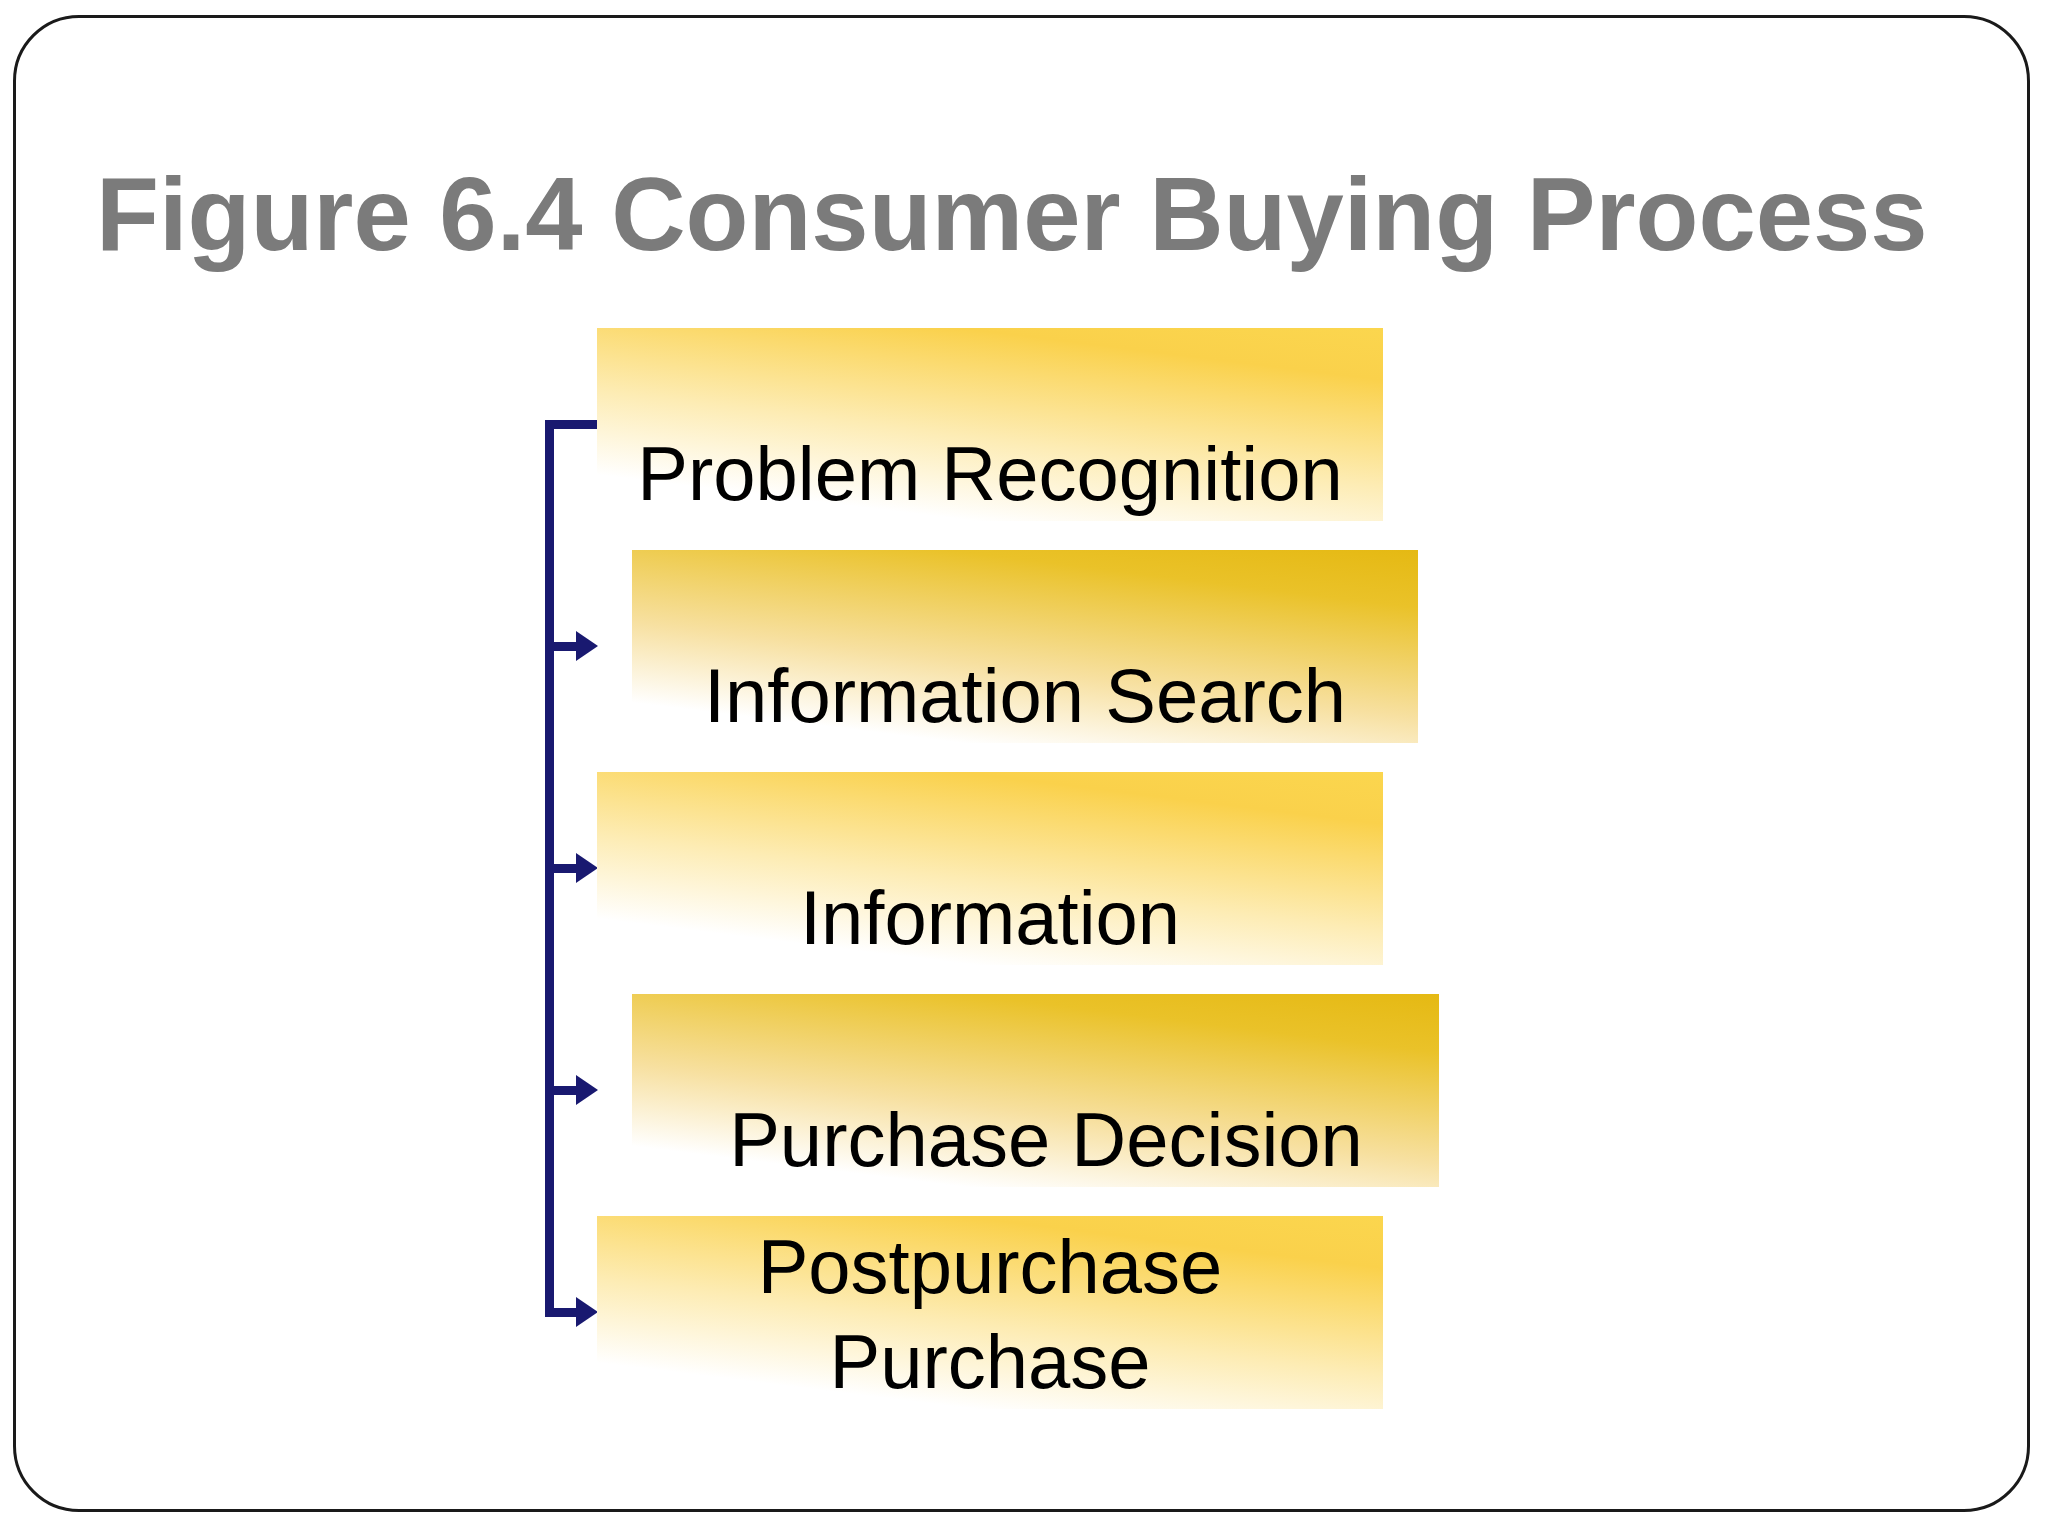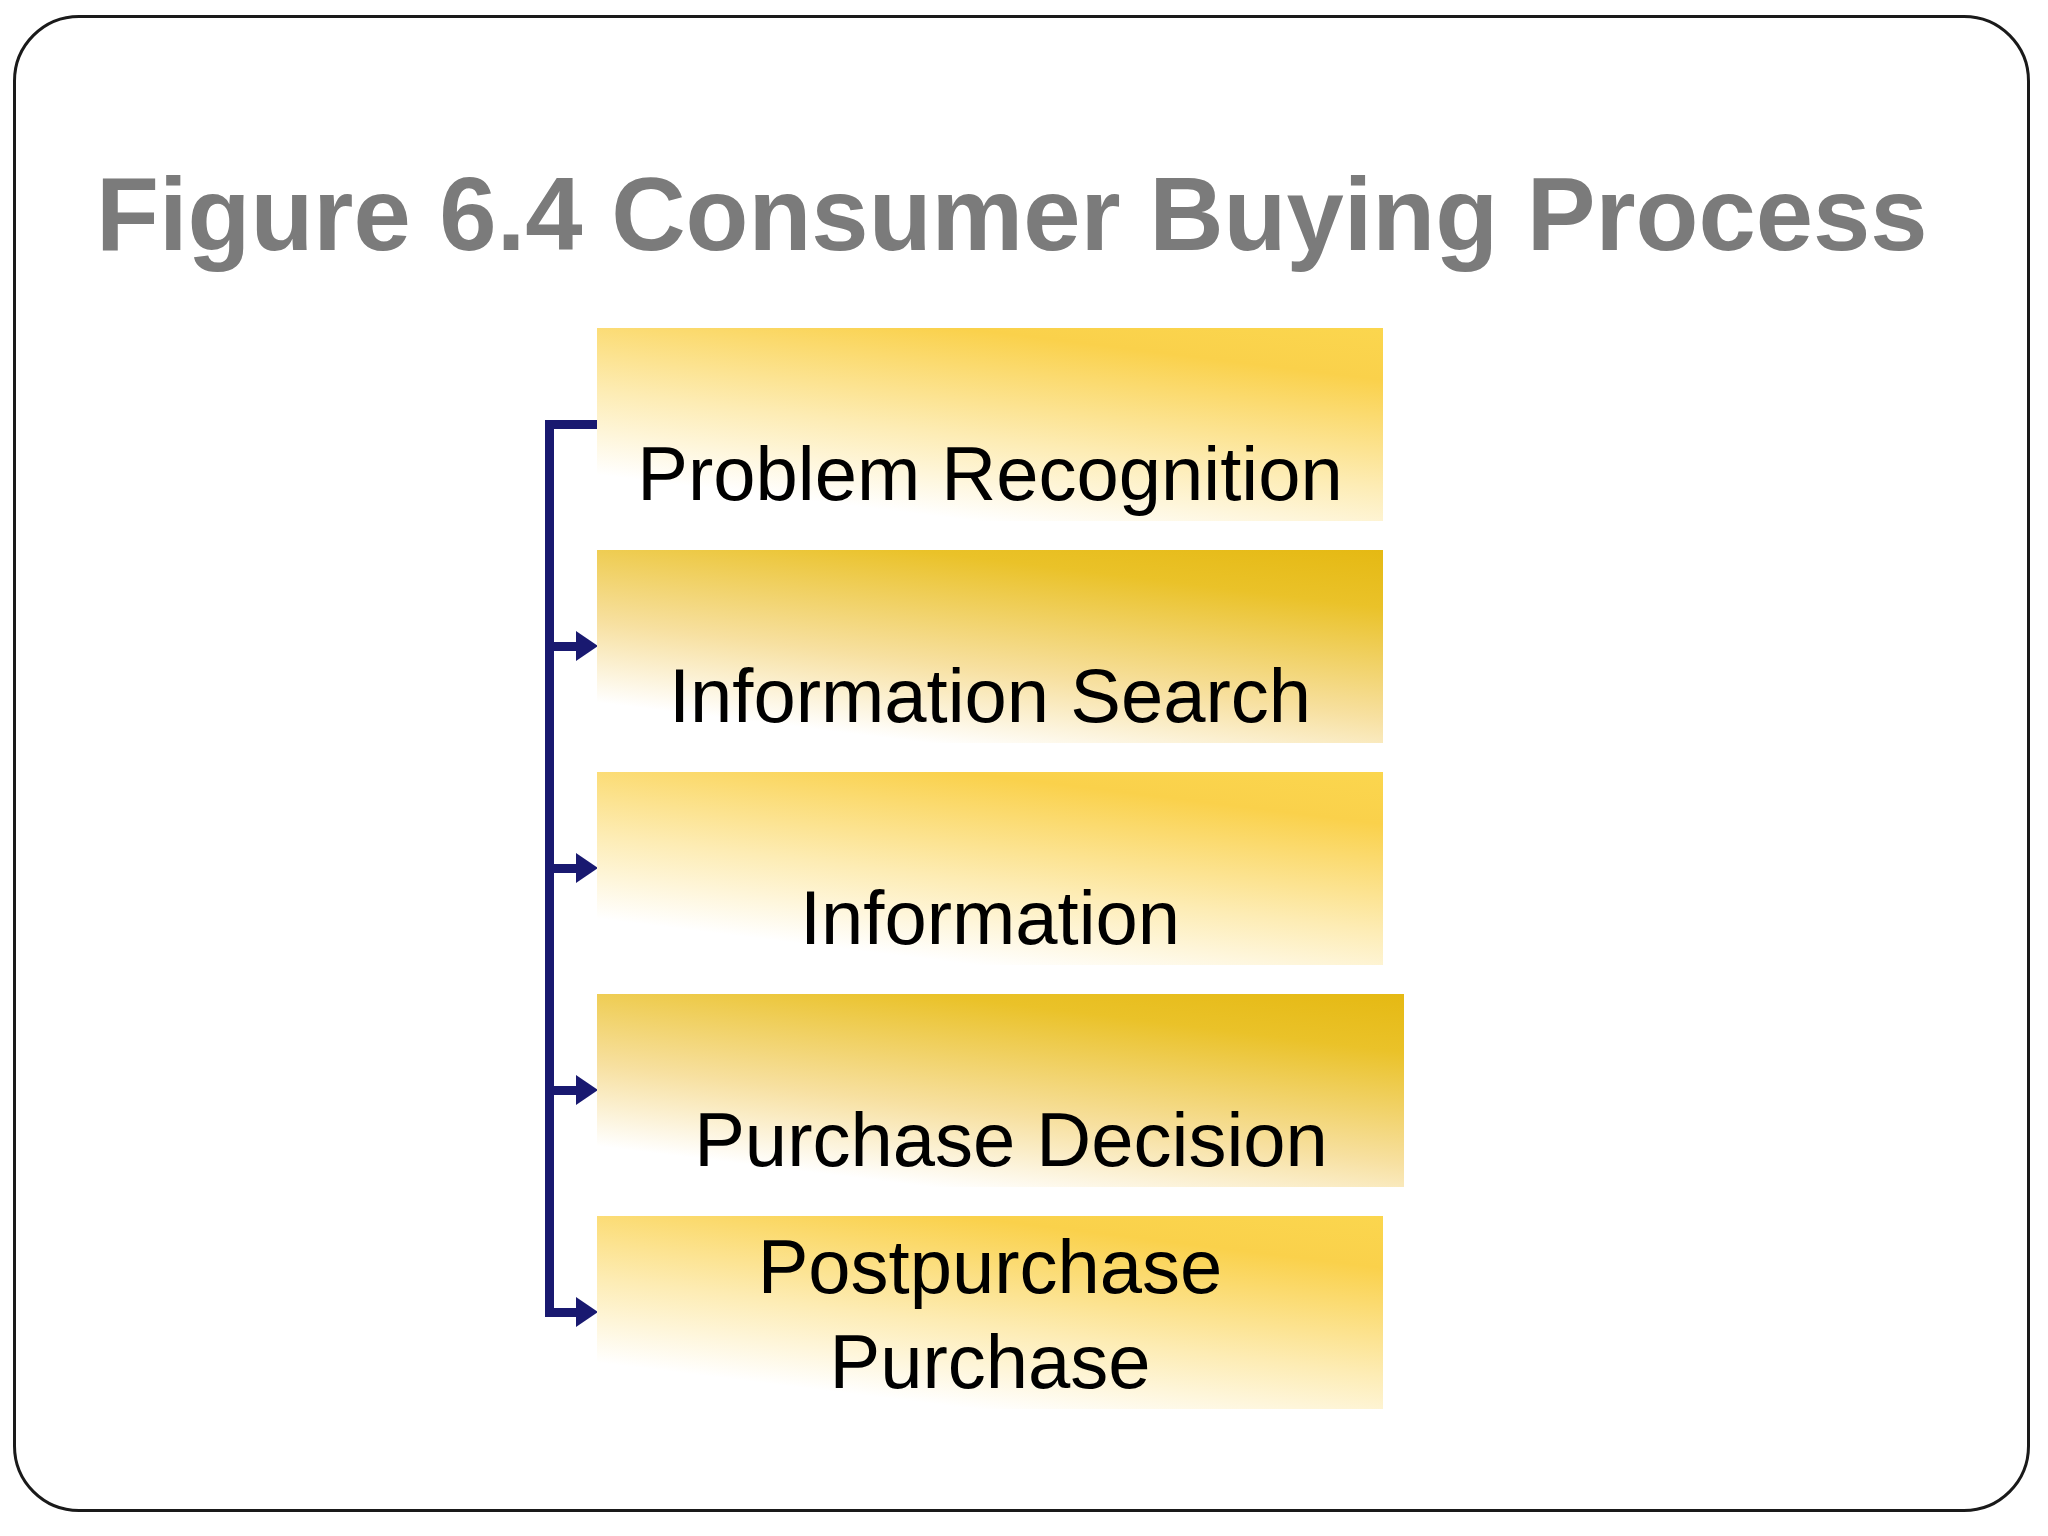--- a/index.html
+++ b/index.html
@@ -48,20 +48,21 @@
     text-align: center;
     color: var(--step-text, #000000);
     font-size: 76px;
     line-height: 1.25;
   }
   .box-light {
     background: linear-gradient(187deg, var(--gold-light, #fbd64e) 0%, #fad14b 18%, #fdecb4 55%, #ffffff 84%);
   }
   .box-dark {
     background: linear-gradient(187deg, var(--gold-dark, #e5b913) 0%, #eac229 20%, #f7e0a0 58%, #ffffff 86%);
+    margin-left: 35px;
   }
   .box-1 { top: 328px; }
   .box-2 { top: 550px; }
   .box-3 { top: 772px; }
   .box-4 { top: 994px; padding-left: 21px; }
   .box-5 { top: 1216px; }
   .box-5 .box-label { max-width: 600px; }
   
   .vline {
     position: absolute;

